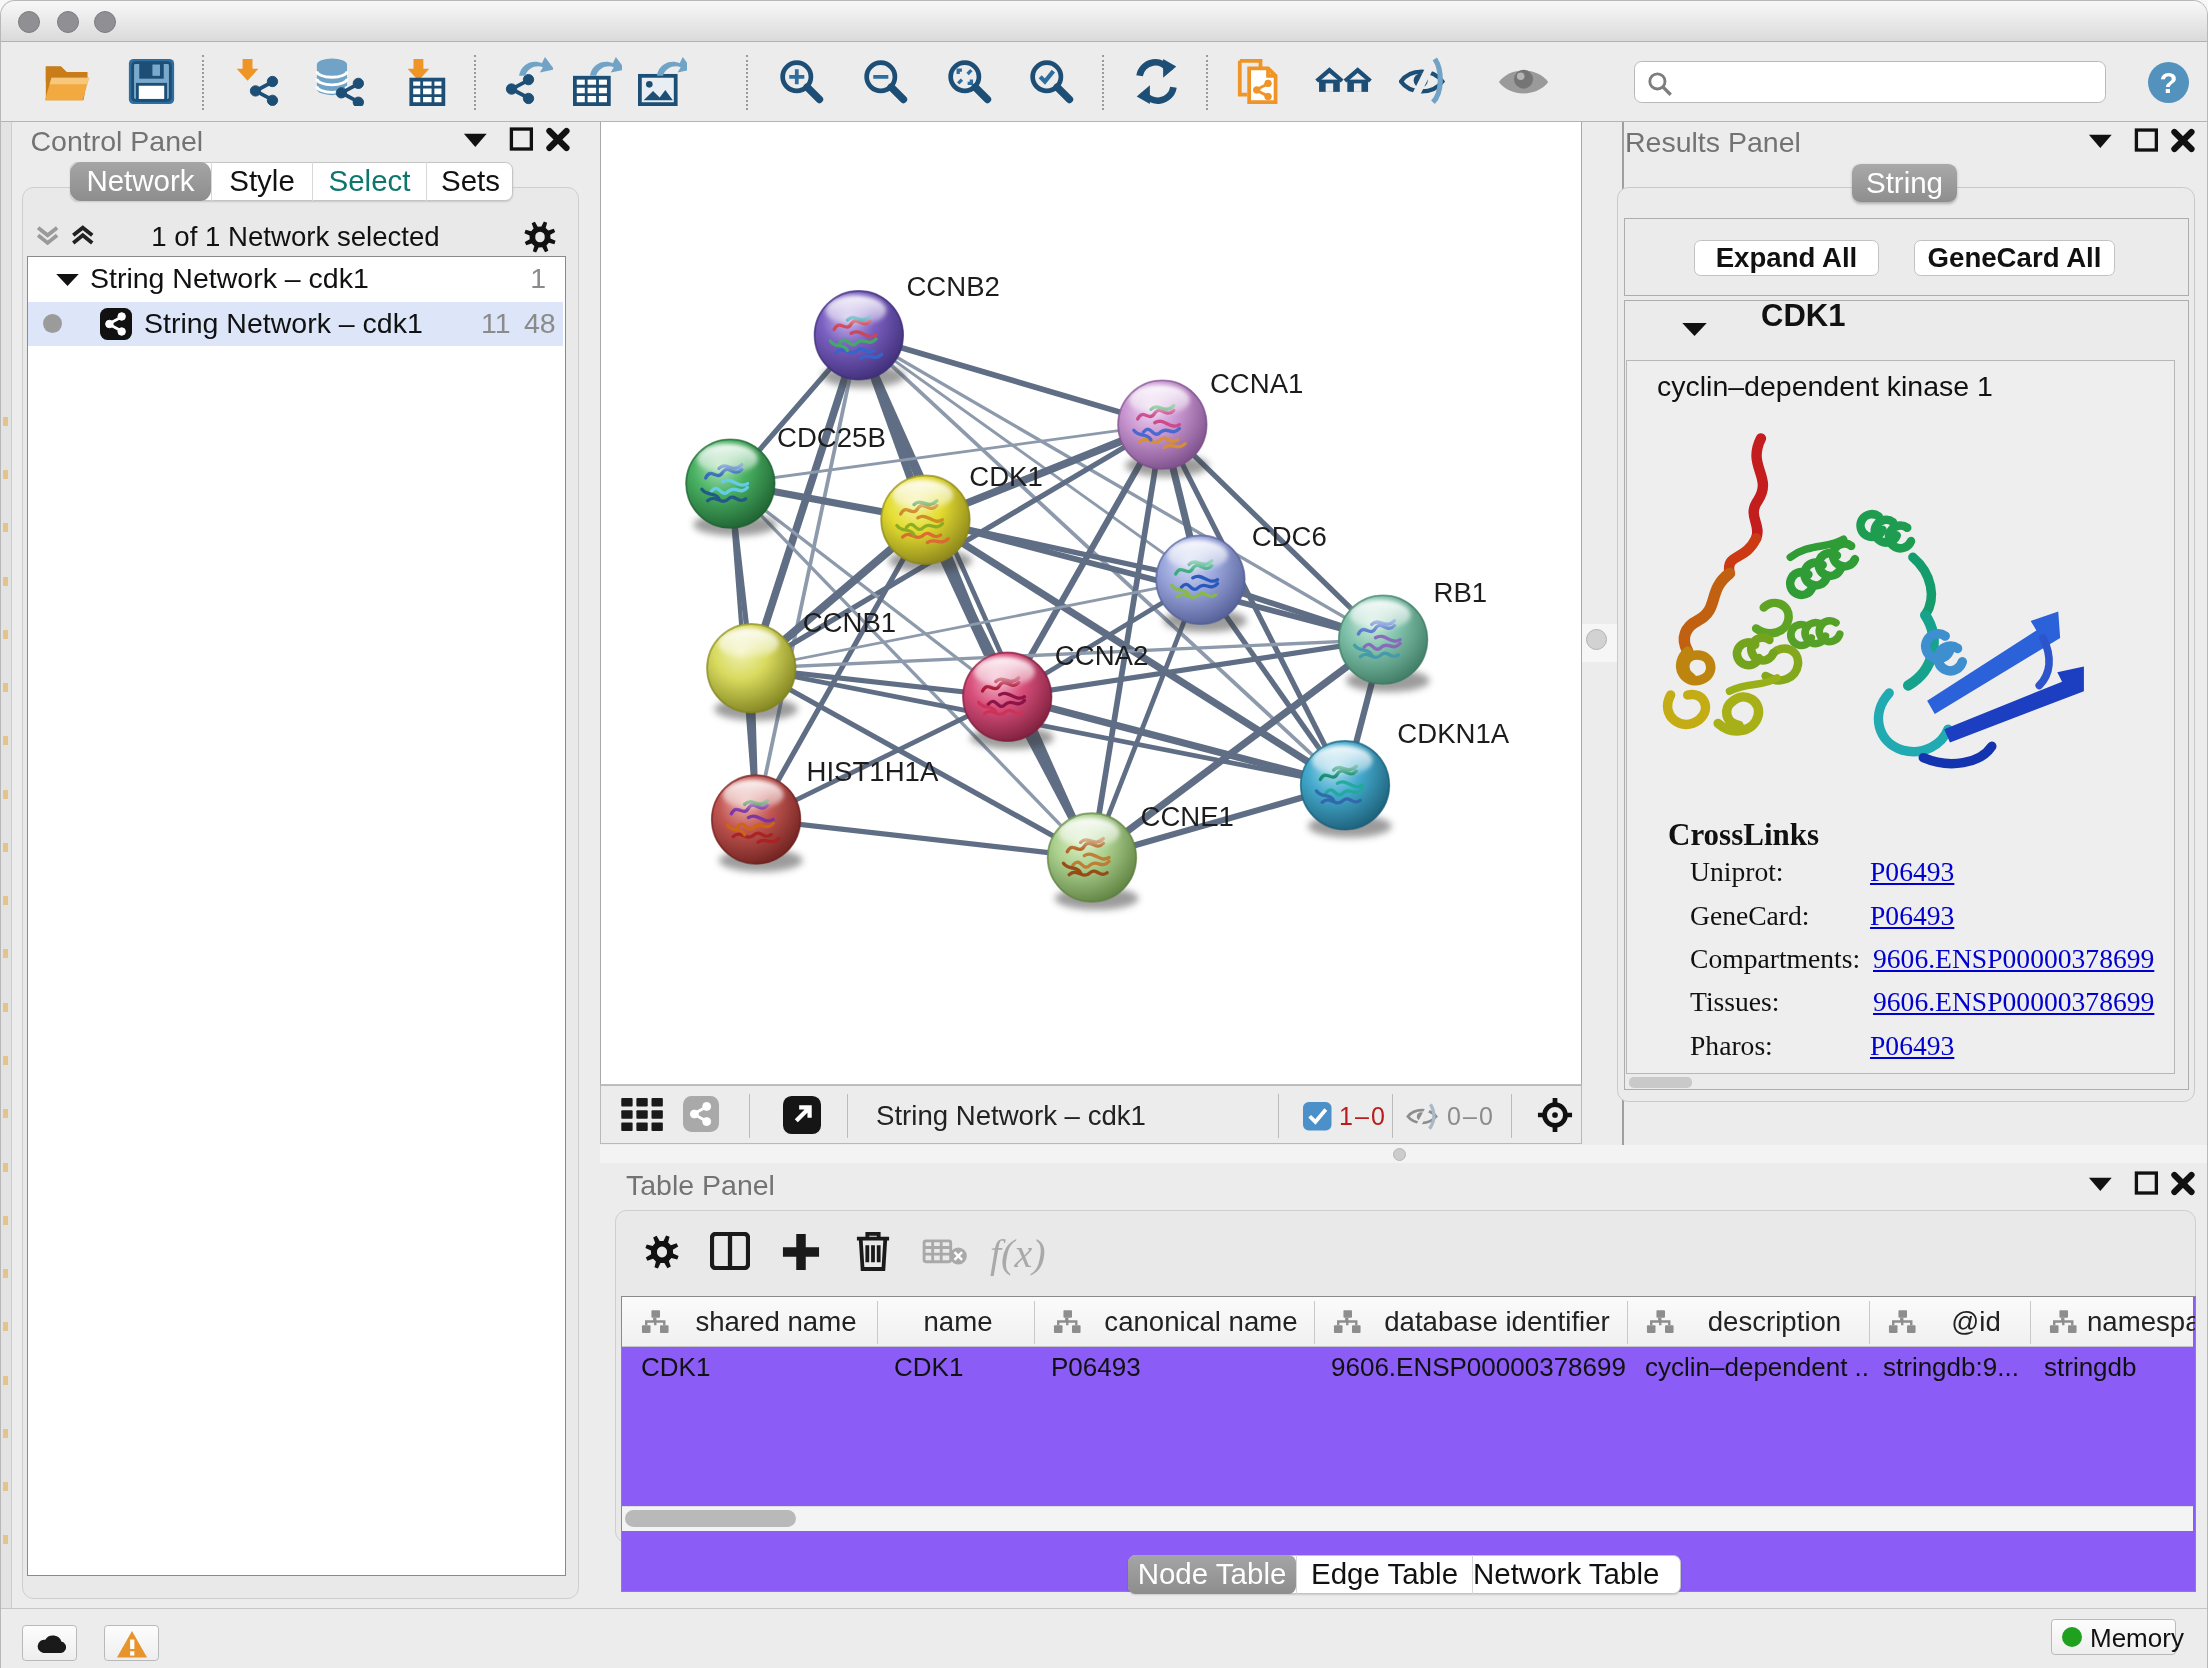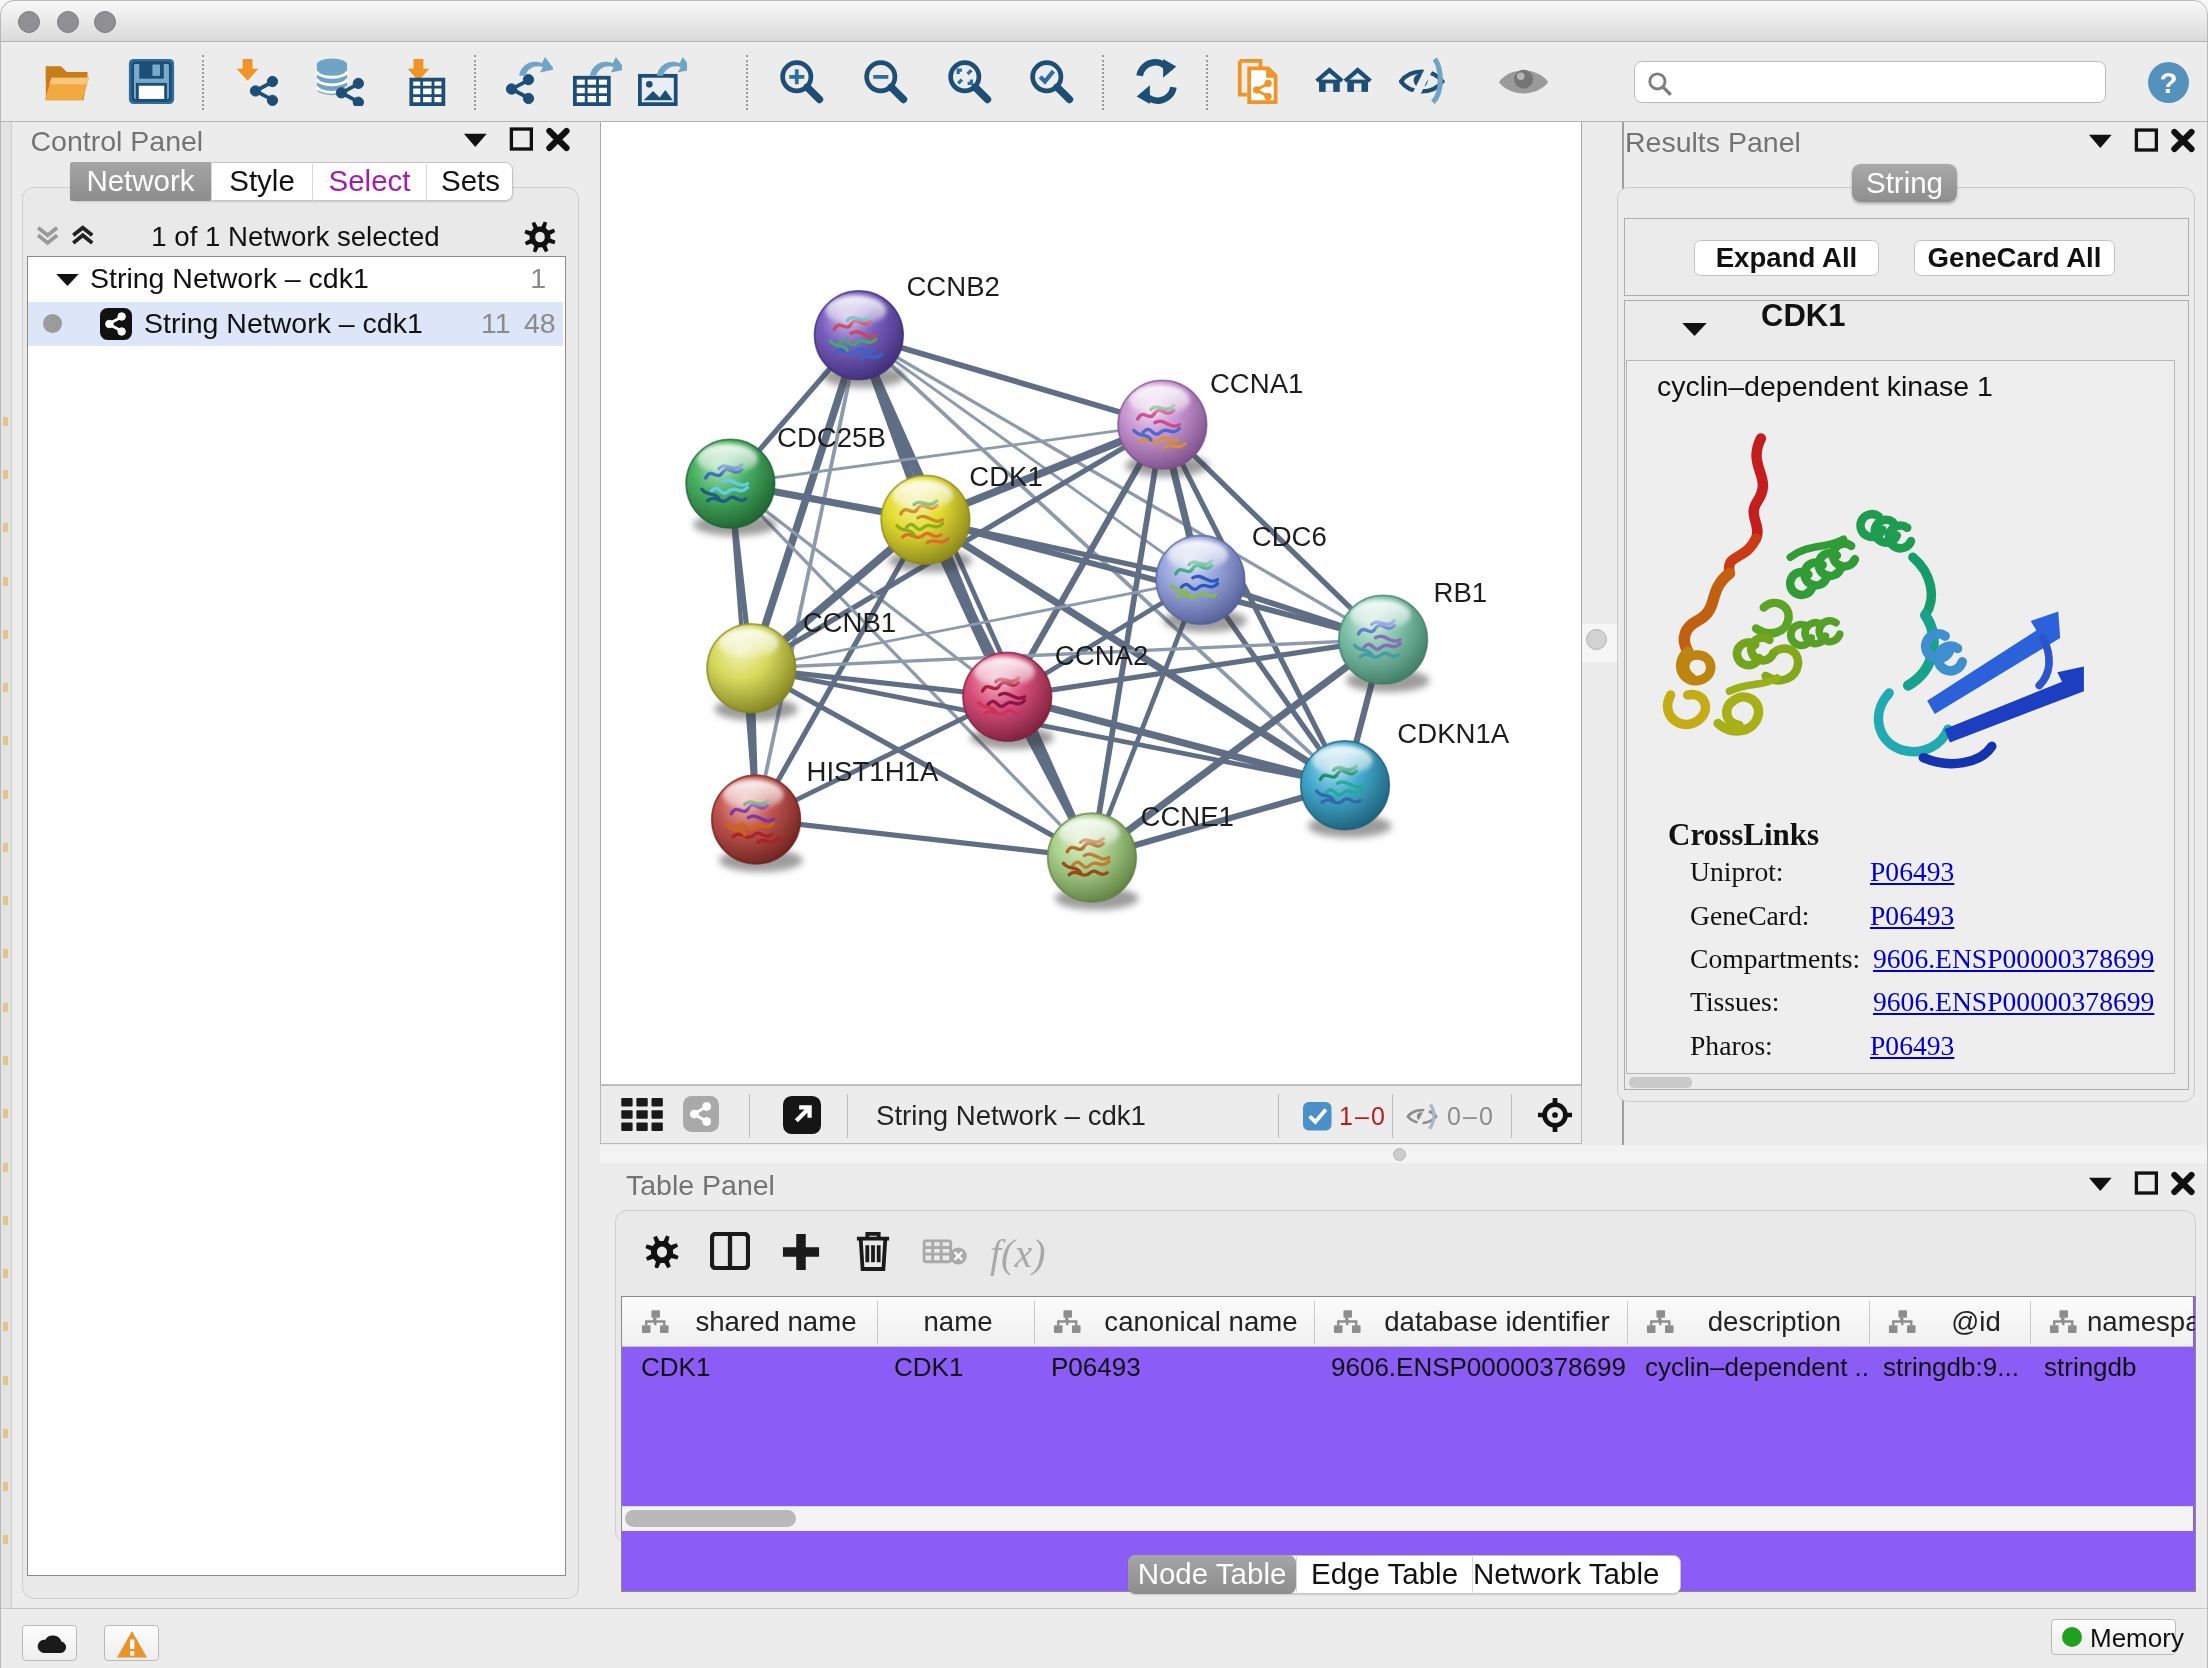--- a/index.html
+++ b/index.html
@@ -212,23 +212,23 @@
 
 <svg class="abs" style="left:461px;top:125px" width="114" height="27" viewBox="0 0 120 28">
 <path d="M2 8 l24 0 -12 14 z" fill="#111"></path>
 <rect x="52" y="3" width="21" height="21" fill="none" stroke="#111" stroke-width="3.5"></rect>
 <path d="M92 5 l18 18 M110 5 l-18 18" stroke="#111" stroke-width="6.5" stroke-linecap="round"></path>
 </svg>
 
 <div class="abs" style="left:21px;top:186px;width:557px;height:1412px;background:#e9e9e9;border:1px solid #cecece;border-radius:11.4px"></div>
 
 <div class="abs" style="left:69px;top:161px;width:443px;height:39px;border-radius:7.6px;background:#fff;border:1px solid #c4c4c4;box-shadow:0 1px 1.9px rgba(0,0,0,0.15)"></div>
-<div class="abs" style="left:69px;top:161px;width:141px;height:39px;border-radius:2px;background:linear-gradient(#a5a5a5,#8d8d8d);color:#fff;font-size:29.5px;text-align:center;line-height:38px">Network</div>
+<div class="abs" style="left:69px;top:161px;width:141px;height:39px;border-radius:11px;background:linear-gradient(#a5a5a5,#8d8d8d);color:#fff;font-size:29.5px;text-align:center;line-height:38px">Network</div>
 <div class="abs" style="left:210px;top:161px;width:101px;height:39px;color:#111;font-size:29.5px;text-align:center;line-height:38px;border-left:1px solid #d8d8d8">Style</div>
-<div class="abs" style="left:311px;top:161px;width:114px;height:39px;color:#a21caf;font-size:29.5px;text-align:center;line-height:38px;border-left:1px solid #d8d8d8">Select</div>
+<div class="abs" style="left:311px;top:161px;width:114px;height:39px;color:#0f766e;font-size:29.5px;text-align:center;line-height:38px;border-left:1px solid #d8d8d8">Select</div>
 <div class="abs" style="left:425px;top:161px;width:88px;height:39px;color:#111;font-size:29.5px;text-align:center;line-height:38px;border-left:1px solid #d8d8d8">Sets</div>
 
 <svg class="abs" style="left:34px;top:221px" width="67" height="28.5" viewBox="0 0 70 30">
 <g fill="none" stroke="#9a9a9a" stroke-width="4">
         <path d="M3 6 l10 8 10-8"></path>
         <path d="M3 14 l10 8 10-8"></path>
       </g>
 <g fill="none" stroke="#222" stroke-width="4">
         <path d="M40 14 l10 -8 10 8"></path>
         <path d="M40 22 l10 -8 10 8"></path>

